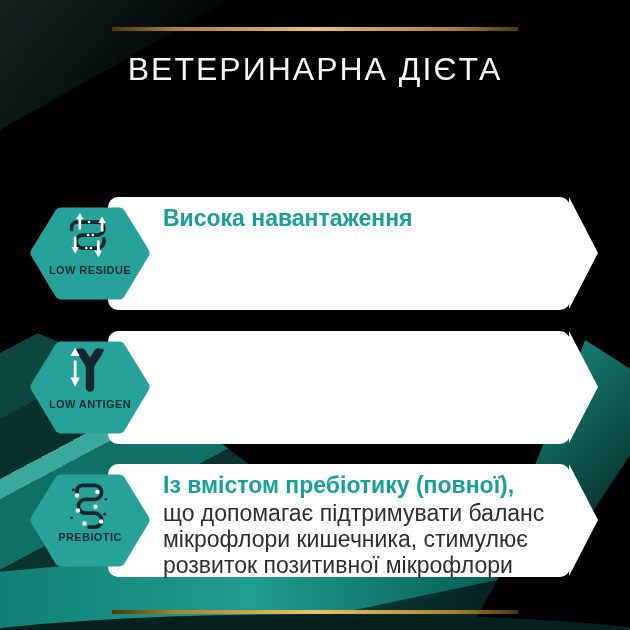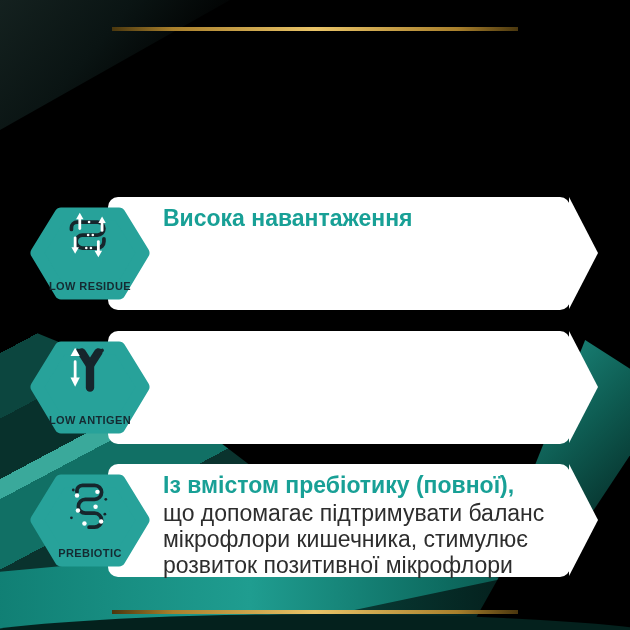--- a/index.html
+++ b/index.html
@@ -43,21 +43,21 @@
   .row{position:absolute;left:0;width:630px;height:113px;z-index:2;}
   .row1{top:197px;}.row2{top:331px;}.row3{top:464px;}
   .panel{position:absolute;left:108px;top:0;width:462px;height:113px;background:#fff;border-radius:10px;}
   .panel::after{content:"";position:absolute;right:-28px;top:0;width:0;height:0;
     border-left:29px solid #fff;border-top:56.5px solid transparent;border-bottom:56.5px solid transparent;}
   .badge{position:absolute;left:30px;top:8px;width:120px;height:97px;}
   .badge-hex{position:absolute;left:0;top:0;}
   .badge-inner{position:absolute;left:0;top:0;width:120px;height:97px;
     display:flex;flex-direction:column;align-items:center;justify-content:flex-start;}
   .badge-icon{margin-top:5px;width:52px;height:52px;}
-  .badge-label{margin-top:18px;font-size:11px;font-weight:700;letter-spacing:.4px;color:#152a31;white-space:nowrap;}
+  .badge-label{margin-top:2px;font-size:11px;font-weight:700;letter-spacing:.4px;color:#152a31;white-space:nowrap;}
   .text{position:absolute;left:163px;top:7px;width:420px;color:#2d2d2d;}
   .text p{margin:0;font-size:23px;line-height:26px;}
   .hl{color:#18a096;font-weight:700;}
   .stack .hl{display:block;line-height:28px;margin-bottom:1px;}
   .ic-dark{stroke:#16262c;fill:none;stroke-width:4;stroke-linecap:round;stroke-linejoin:round;}
   .ic-white{stroke:#fff;fill:none;stroke-width:3;stroke-linecap:round;}
 </style>
 </head>
 <body>
 
@@ -68,20 +68,21 @@
   <div class="bg bg-right-band"></div>
   <div class="bg bg-swoosh"></div>
   <div class="bg bg-swoosh-dark"></div>
   <div class="bg bg-black-wedge"></div>
   <div class="bg bg-bottom-curve"></div>
 
   <div class="gold-line gold-top"></div>
   <div class="gold-line gold-bottom"></div>
 
   <div class="header">
+    <div class="eyebrow">ВЕТЕРИНАРНА ДІЄТА</div>
   </div>
 
   <div class="row row1 stack">
     <div class="panel"></div>
     <div class="badge">
       <svg class="badge-hex" width="120" height="97" viewBox="0 0 120 97">
         <polygon points="7,48 31,9 89,9 113,48 89,88 31,88" fill="#27a29a" stroke="#27a29a" stroke-width="13" stroke-linejoin="round"></polygon>
       </svg>
       <div class="badge-inner">
         <svg class="badge-icon" viewBox="0 0 56 56">

